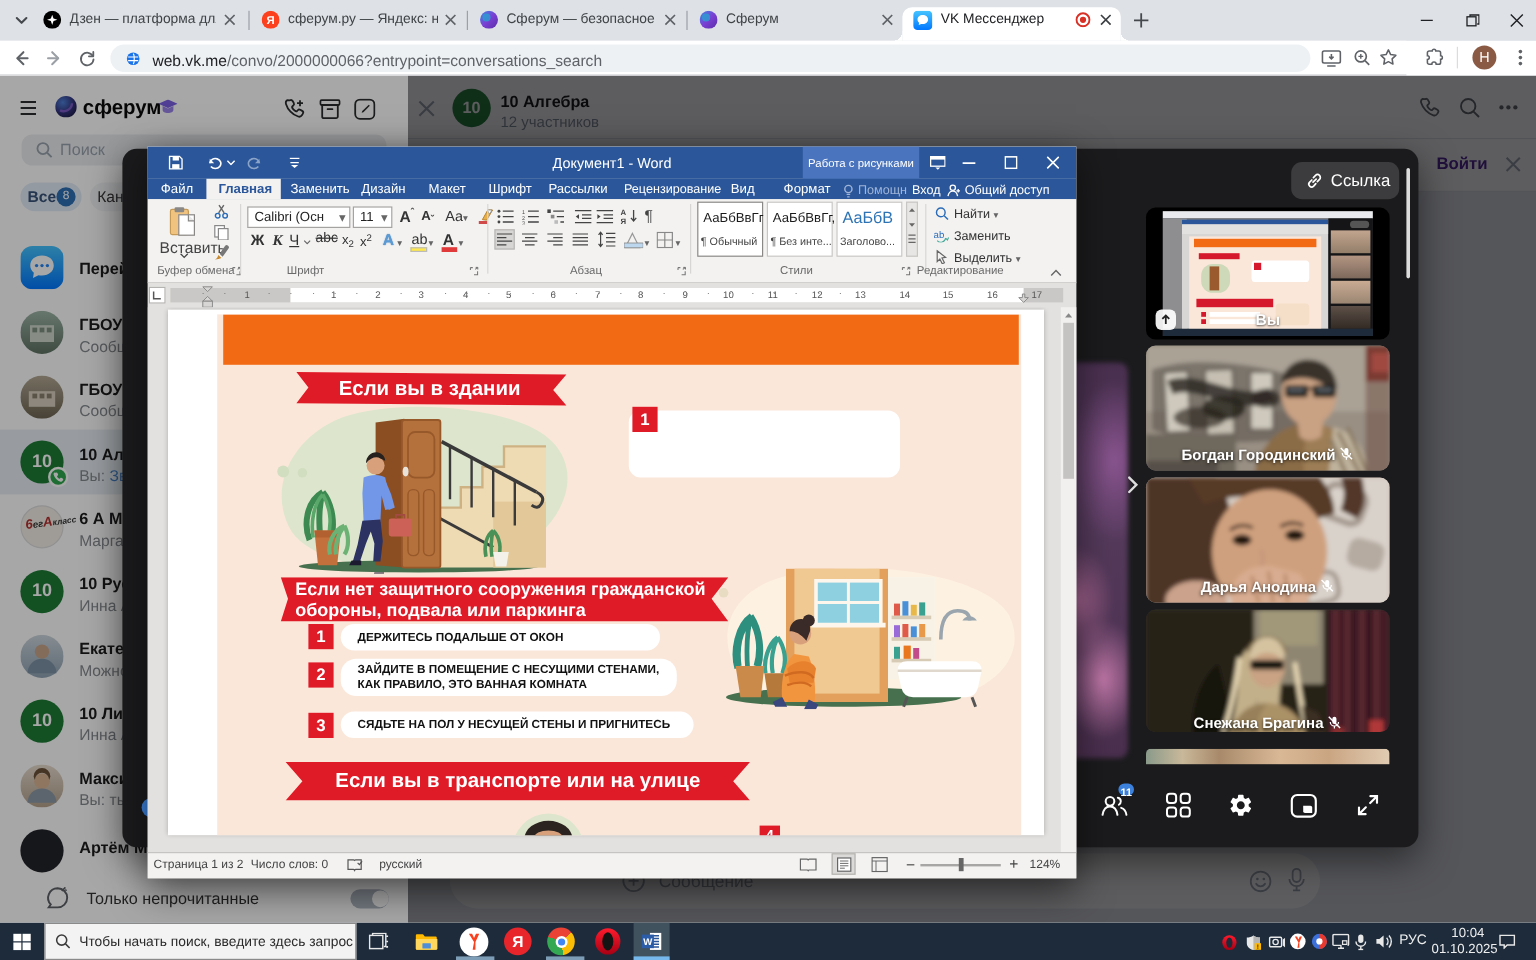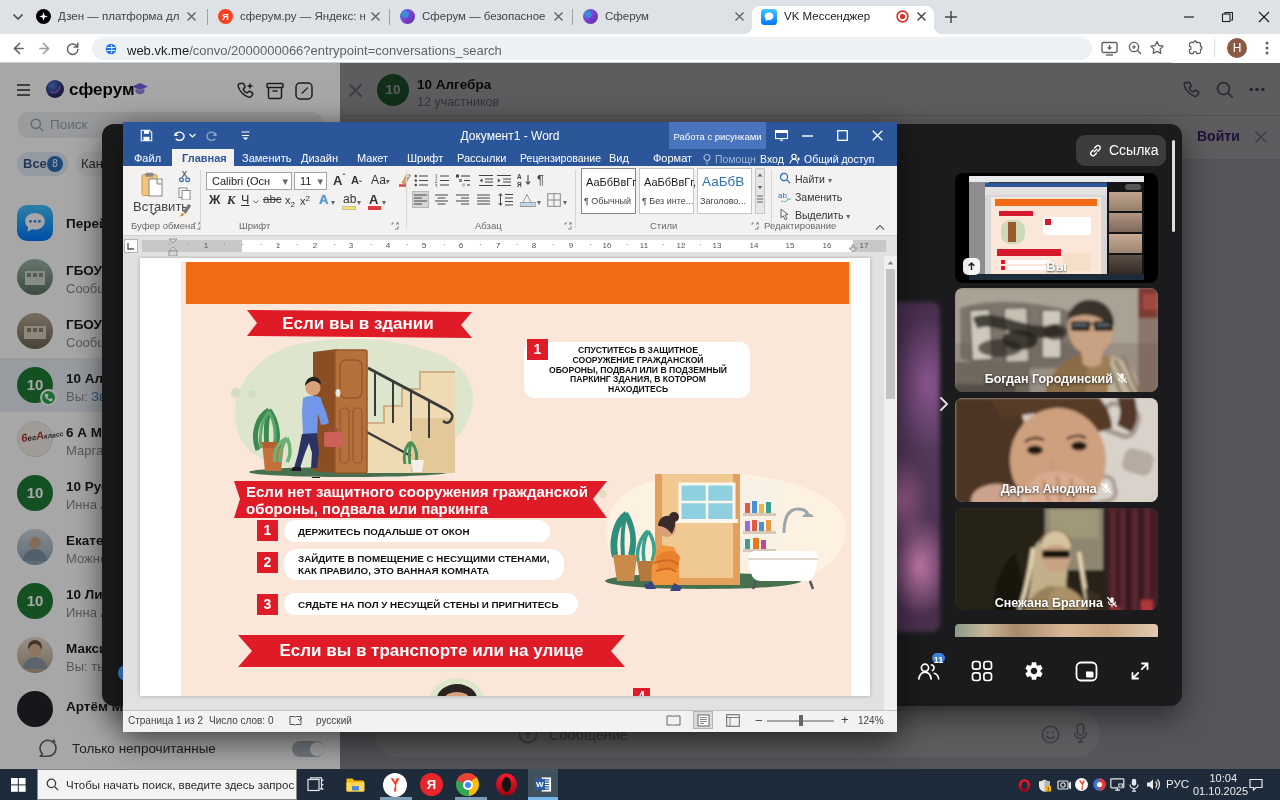--- a/index.html
+++ b/index.html
@@ -886,21 +886,20 @@
         <path d="M44 74 C36 82 34 98 36 110 M44 74 C50 84 52 98 48 110" stroke="#5aa86a" stroke-width="3" fill="none"></path>
         <path d="M37 104h22l-3 29h-16z" fill="#c4703d"></path>
           <path d="M37 104h22l-1 6h-20z" fill="#b2602f"></path>
         <path d="M62 100 C52 104 48 116 50 124 M62 100 C66 108 66 118 62 124 M62 100 C56 108 54 118 55 124" stroke="#6cb274" stroke-width="3.5" fill="none"></path>
         <path d="M186 104 C180 108 178 118 180 126 M186 104 C192 110 193 120 190 126 M186 104 C184 112 184 120 185 126" stroke="#4a9158" stroke-width="3" fill="none"></path>
         <path d="M186 122h13l-2 12h-9z" fill="#f4f1ea"></path>
       </svg>
 
       <div class="a" style="left:343px;top:80px;width:226px;height:56px;background:#fff;border-radius:10px"></div>
       <div class="a" style="left:346px;top:77px;width:21px;height:21px;background:#e01b28;color:#fff;font-weight:bold;font-size:14px;text-align:center;line-height:21px">1</div>
-      <div class="a" style="left:352px;top:84px;width:210px;text-align:center;font-size:8.6px;font-weight:bold;color:#111;line-height:9.8px">СПУСТИТЕСЬ В ЗАЩИТНОЕ<br>СООРУЖЕНИЕ ГРАЖДАНСКОЙ<br>ОБОРОНЫ, ПОДВАЛ ИЛИ В ПОДЗЕМНЫЙ<br>ПАРКИНГ ЗДАНИЯ, В КОТОРОМ<br>НАХОДИТЕСЬ</div>
 
       <svg class="a" style="left:51px;top:219px" width="375" height="37" viewBox="0 0 375 37">
           <polygon points="2,0 375,0 361,18 375,37 2,37 8,18" fill="#e01b28"></polygon>
         </svg>
       <div class="a" style="left:65px;top:222px;font-size:15px;font-weight:bold;color:#fff;line-height:16.5px">Если нет защитного сооружения гражданской<br>обороны, подвала или паркинга</div>
 
       <div class="a" style="left:76px;top:258px;width:21px;height:21px;background:#e01b28;color:#fff;font-weight:bold;font-size:14px;text-align:center;line-height:21px">1</div>
       <div class="a" style="left:103px;top:258px;width:266px;height:22px;background:#fff;border-radius:11px"></div>
       <div class="a" style="left:117px;top:264px;font-size:9.8px;font-weight:bold;color:#111">ДЕРЖИТЕСЬ ПОДАЛЬШЕ ОТ ОКОН</div>
       <div class="a" style="left:76px;top:290px;width:21px;height:21px;background:#e01b28;color:#fff;font-weight:bold;font-size:14px;text-align:center;line-height:21px">2</div>

